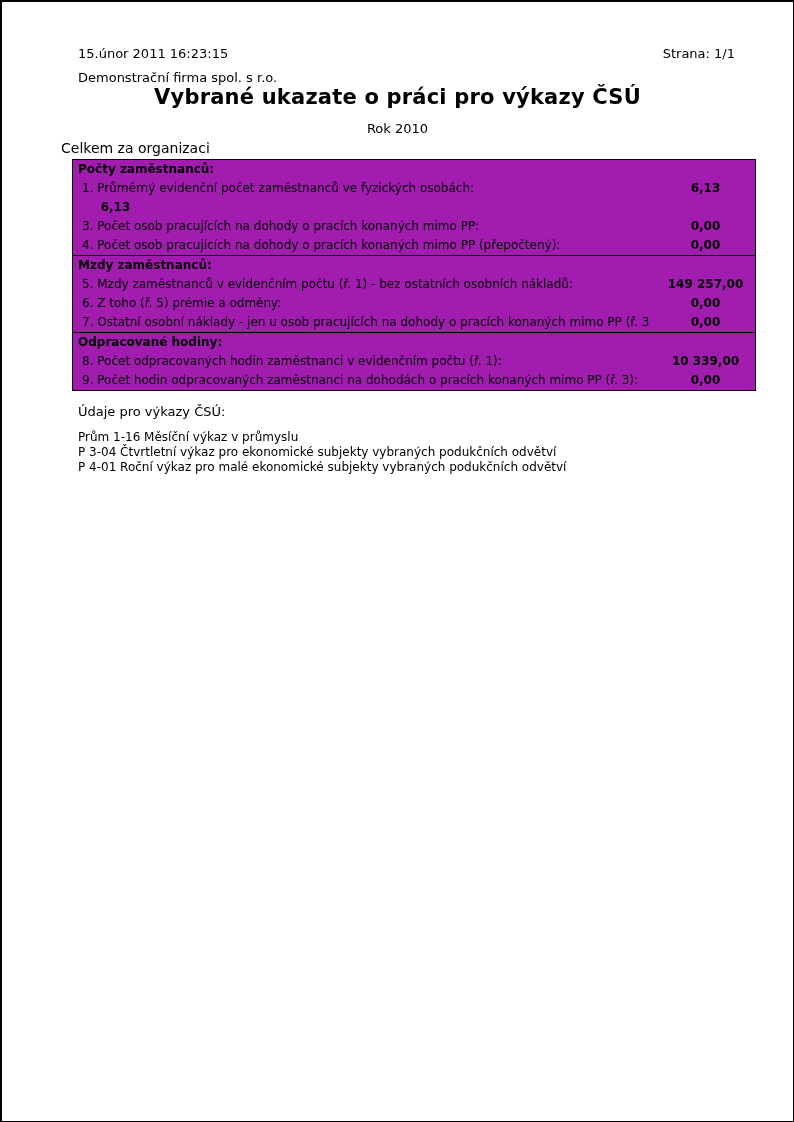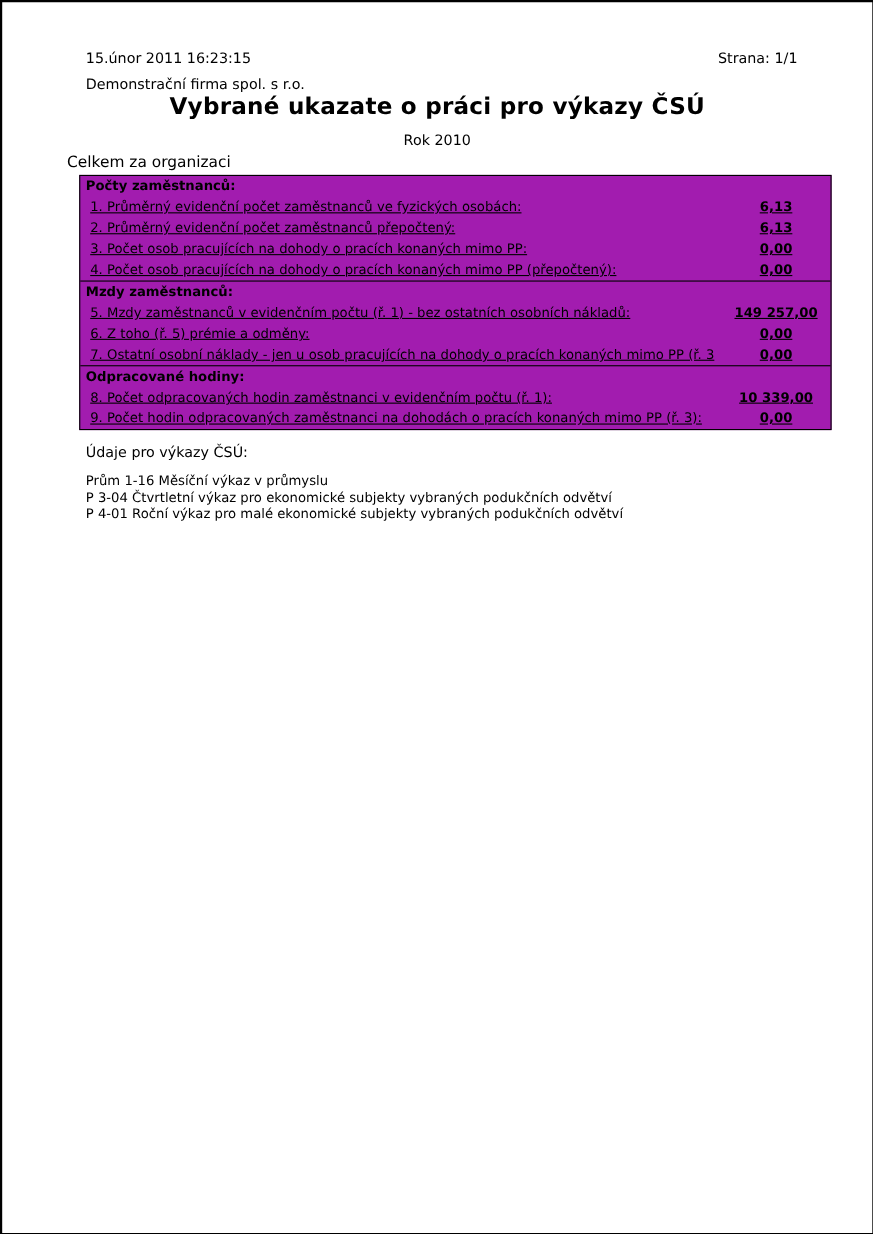--- a/index.html
+++ b/index.html
@@ -12,21 +12,21 @@
   .page {
     position: relative;
     width: 794px; height: 1122px;
     background: #ffffff;
     border: 1px solid #000000;
     border-top-width: 2px;
     border-left-width: 2px;
     overflow: hidden;
   }
   .header-line {
-    position: absolute; top: 44px; left: 76px; right: 68px;
+    position: absolute; top: 44px; left: 76px; right: 58px;
     display: flex; justify-content: space-between;
     font-size: 13px; white-space: nowrap;
   }
   .company {
     position: absolute; top: 68px; left: 76px;
     font-size: 13px; white-space: nowrap;
   }
   .title {
     position: absolute; top: 83px; left: 0; width: 100%;
     text-align: center; font-size: 21px; font-weight: bold;
@@ -46,21 +46,21 @@
     font-size: 12px;
     background: #a21caf;
   }
   .section + .section { border-top: 1px solid #000000; }
   .sec-h {
     height: 19px; line-height: 19px;
     padding-left: 5px;
     font-weight: bold;
     white-space: nowrap; overflow: hidden;
   }
-  .row { display: flex; height: 19px; line-height: 19px; text-decoration: underline; }
+  .row { display: flex; height: 19px; line-height: 19px; }
   .lbl {
     flex: 1; padding-left: 9px;
     white-space: nowrap; overflow: hidden;
   }
   .val {
     width: 92px; padding-right: 7px;
     text-align: center; font-weight: bold;
     white-space: nowrap; overflow: hidden;
   }
   .footer-heading {
@@ -92,21 +92,20 @@
 
   <div class="table">
 
     <div class="section">
       <div class="sec-h">Počty zaměstnanců:</div>
       <div class="row">
         <div class="lbl">1. Průměrný evidenční počet zaměstnanců ve fyzických osobách:</div>
         <div class="val">6,13</div>
       </div>
       <div class="row">
-        <div class="lbl">2. Průměrný evidenční počet zaměstnanců přepočtený:</div>
         <div class="val">6,13</div>
       </div>
       <div class="row">
         <div class="lbl">3. Počet osob pracujících na dohody o pracích konaných mimo PP:</div>
         <div class="val">0,00</div>
       </div>
       <div class="row">
         <div class="lbl">4. Počet osob pracujících na dohody o pracích konaných mimo PP (přepočtený):</div>
         <div class="val">0,00</div>
       </div>

